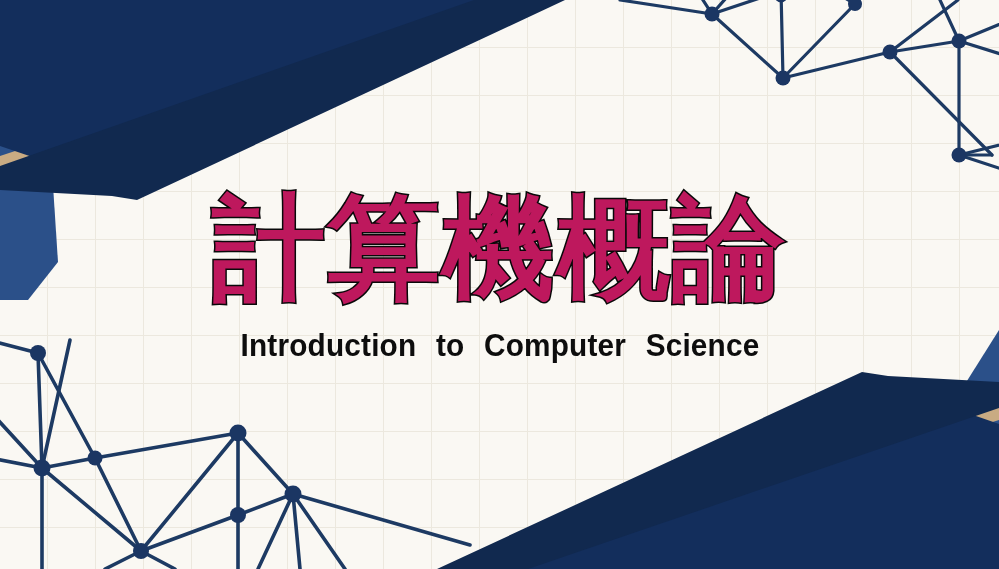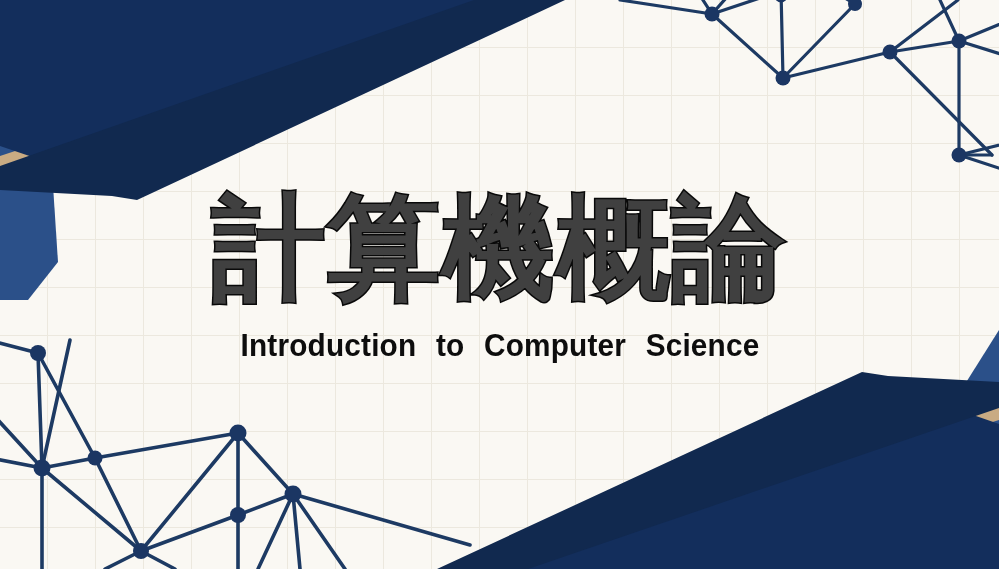--- a/index.html
+++ b/index.html
@@ -31,21 +31,21 @@
   .title-wrap{
     position:absolute;left:0;top:0;width:999px;height:569px;
     display:flex;flex-direction:column;
     align-items:center;justify-content:center;
     padding-bottom:14px;
   }
   .title{
     font-family:"DejaVu Sans","Liberation Sans",sans-serif;
     font-size:113px;
     font-weight:700;
-    color:#404040;
+    color:#be185d;
     line-height:1.0;
     letter-spacing:2px;
     margin:0 0 22px 0;
     white-space:nowrap;
     -webkit-text-stroke:3px #090909;
     paint-order:stroke fill;
   }
   .subtitle{
     font-family:"Liberation Sans","DejaVu Sans",sans-serif;
     font-size:32px;

